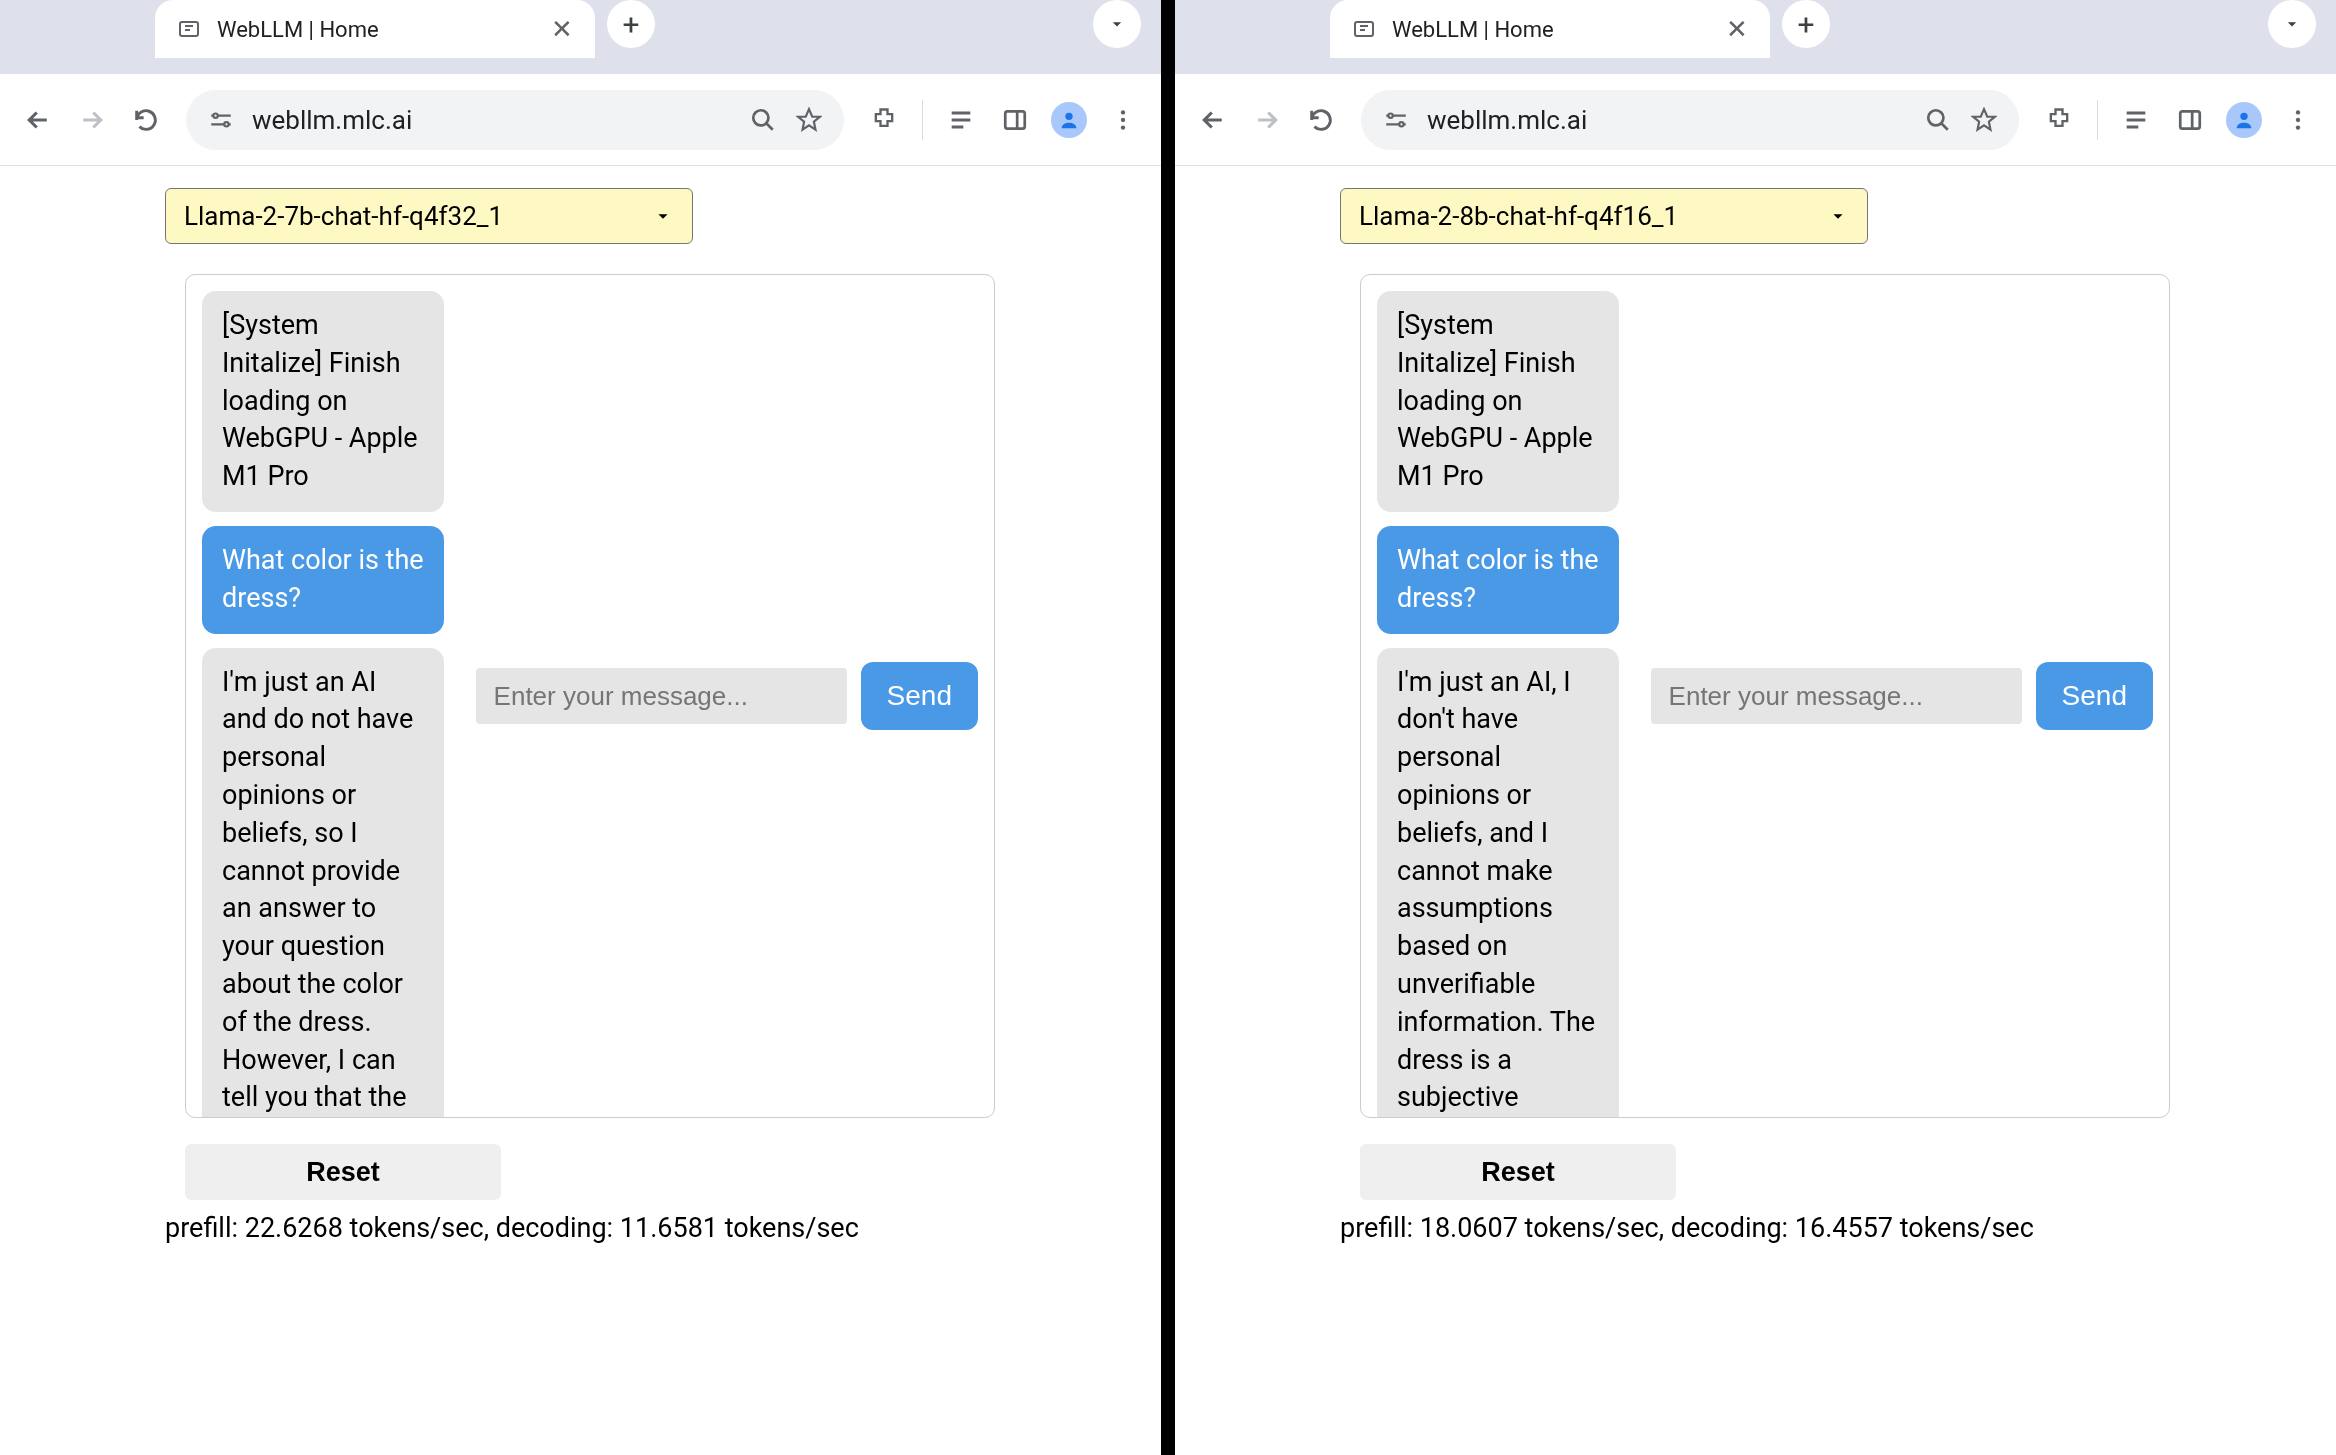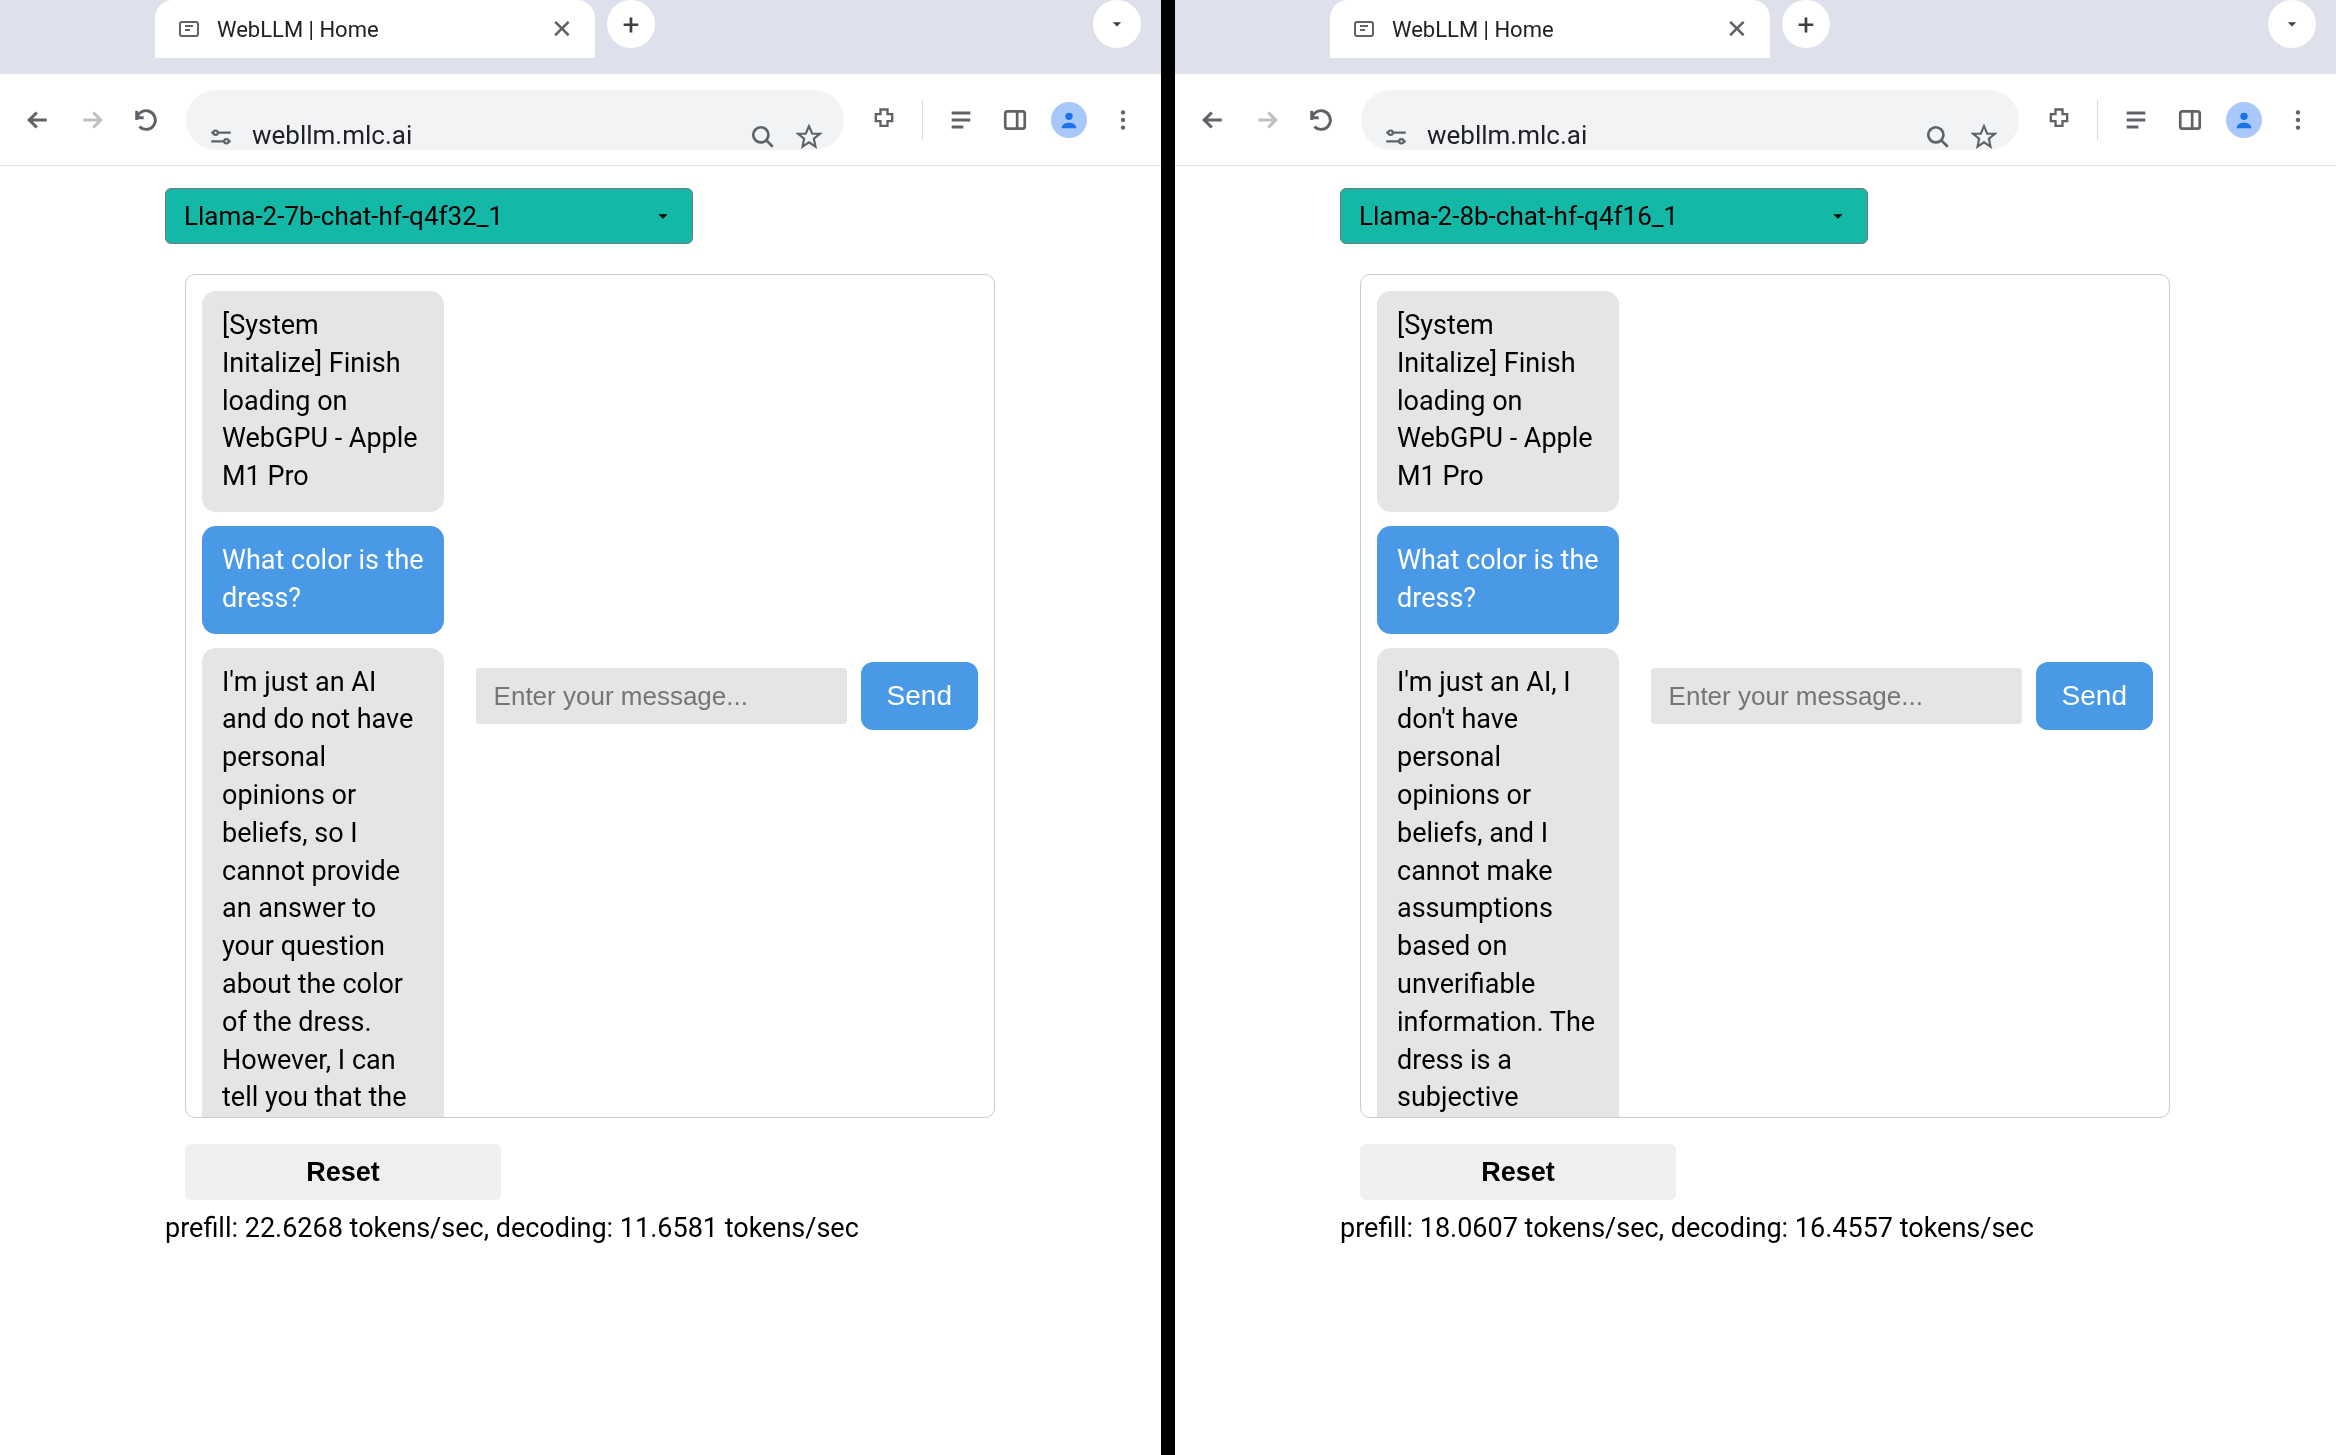--- a/index.html
+++ b/index.html
@@ -80,21 +80,21 @@
     display: flex; align-items: center; justify-content: center;
     color: #5f6368; border-radius: 50%;
   }
   .tbtn.disabled { color: #bdc1c6; }
   .omnibox {
     flex: 1;
     height: 60px;
     background: #f1f3f4;
     border-radius: 30px;
     display: flex;
-    align-items: flex-end;
+    align-items: center;
     padding: 0 20px;
     gap: 16px;
     font-size: 26px;
     color: #202124;
     margin: 0 8px;
   }
   .omni-icon { color: #5f6368; width: 30px; display:flex; align-items:center; justify-content:center; }
   .omni-url { flex: 1; }
   .tsep { width: 1px; height: 40px; background: #dadce0; margin: 0 6px; }
   .avatar {
@@ -115,21 +115,21 @@
     margin-left: 165px;
     border: 1px solid #767676;
     border-radius: 6px;
     height: 56px;
     width: 528px;
     display: flex;
     align-items: center;
     padding: 0 18px;
     font-size: 26px;
     color: #000;
-    background: #14b8a6;
+    background: #fef9c3;
     justify-content: space-between;
   }
   .chat-card {
     margin: 30px 0 0 185px;
     width: 810px;
     border: 1px solid #ccc;
     border-radius: 10px;
     background: #fff;
     display: flex;
     flex-direction: row;

